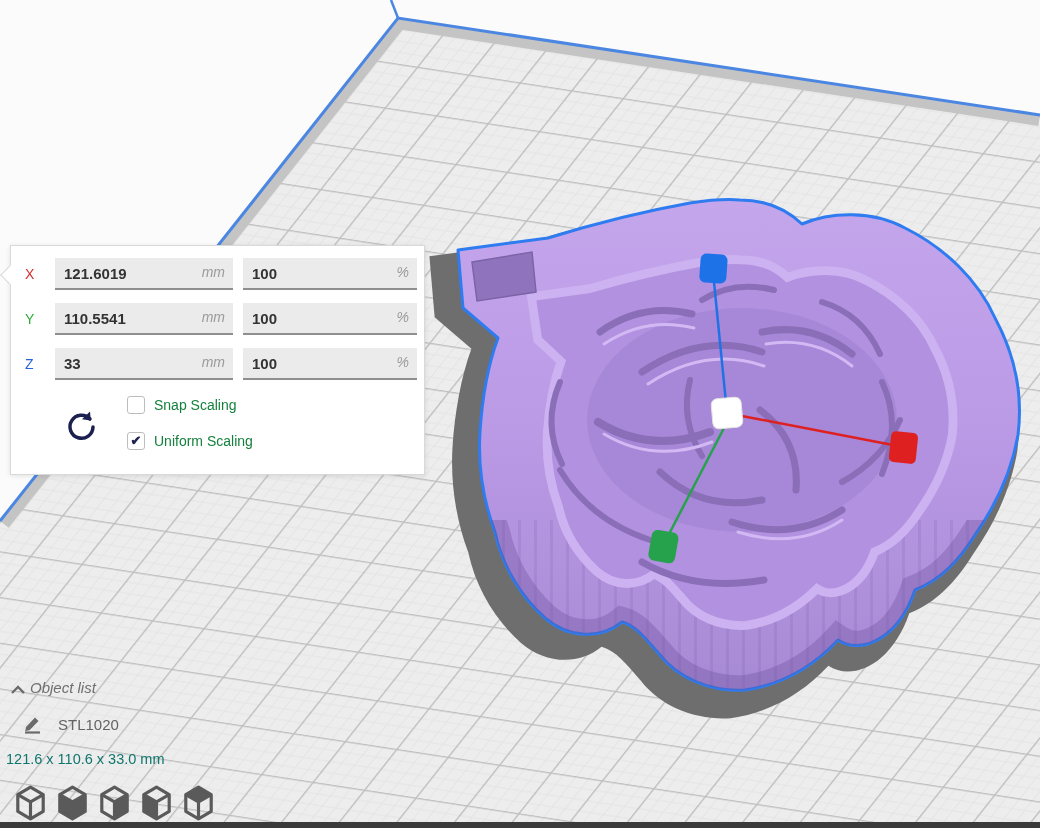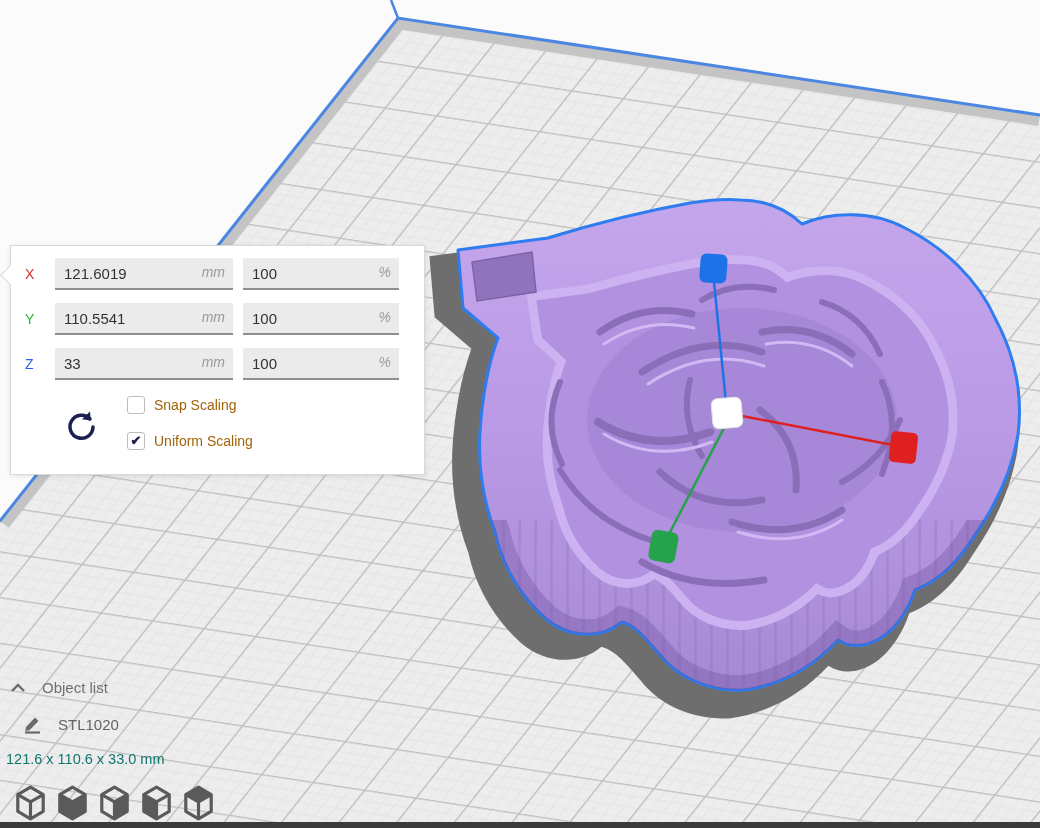--- a/index.html
+++ b/index.html
@@ -19,34 +19,34 @@
                  background:#ffffff; border:1px solid #d9d9d9;
                  box-shadow:0 1px 5px rgba(0,0,0,.10); }
   .panel-notch { position:absolute; left:-8px; top:22px; width:14px; height:14px;
                  background:#ffffff; border-left:1px solid #d9d9d9; border-bottom:1px solid #d9d9d9;
                  transform:rotate(45deg); }
   .axis-row { position:absolute; left:14px; height:32px; display:flex; align-items:center; }
   .axis-label { width:30px; font-size:14px; }
   .field { position:relative; height:32px; background:#ebebeb; border-bottom:2px solid #8f8f8f; }
   .field input { width:100%; height:100%; background:transparent; border:none; outline:none;
                  font-family:"Liberation Sans",sans-serif; font-size:15px; color:#333;
-                 padding:0 34px 0 9px; }
+                 padding:0 34px 0 9px;font-weight:bold; }
   .field .unit { position:absolute; right:8px; top:6px; font-size:14px; color:#9b9b9b;font-style:italic; }
   .field.mm { width:178px; }
-  .field.pct { width:156px; margin-left:10px; }
+  .field.pct { width:174px; margin-left:10px; }
   .chk-row { position:absolute; left:116px; height:18px; display:flex; align-items:center; gap:9px; }
   .chk-box { width:18px; height:18px; border:1px solid #bdbdbd; border-radius:3px; background:#fff;
              font-size:13px; line-height:16px; text-align:center; color:#20224f; cursor:pointer; }
   .chk-box.checked { font-weight:bold; }
-  .chk-label { font-size:14px; color:#a16207; }
+  .chk-label { font-size:14px; color:#15803d; }
   .reset-btn { position:absolute; left:52px; top:162px; width:36px; height:36px; cursor:pointer; }
 
   
-  .objlist-header { position:absolute; left:10px; top:679px; display:flex; align-items:center;
-                    gap:16px; cursor:pointer; }
+  .objlist-header { position:absolute; left:10px; top:679px; display:flex; align-items:flex-end;
+                    gap:4px; cursor:pointer;font-style:italic; }
   .objlist-header span { font-size:15px; color:#6f6f6f; }
   .objlist-item { position:absolute; left:22px; top:714px; display:flex; align-items:center;
                   gap:16px; cursor:pointer; }
   .objlist-item span { font-size:15px; color:#636363; }
   .objlist-dims { position:absolute; left:6px; top:751px; font-size:14.5px; color:#0f766e; }
   .viewcubes { position:absolute; left:14px; top:785px; display:flex; gap:9px; }
   .viewcubes svg { cursor:pointer; }
 
   .bottom-bar { position:absolute; left:0; bottom:0; width:1040px; height:6px; background:#3b3b3b; }
 </style>

